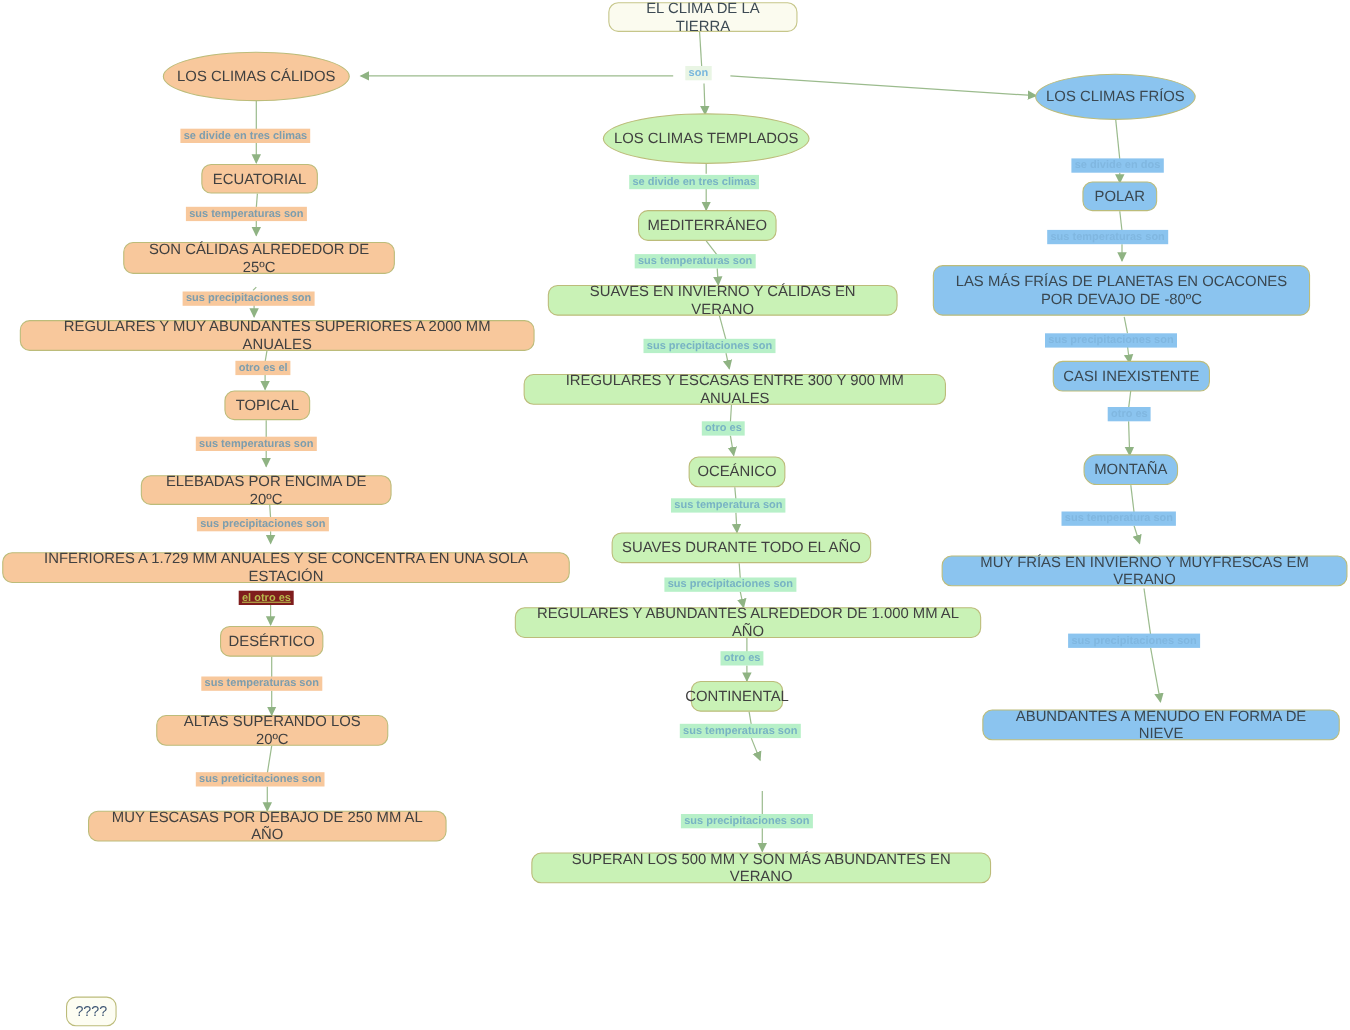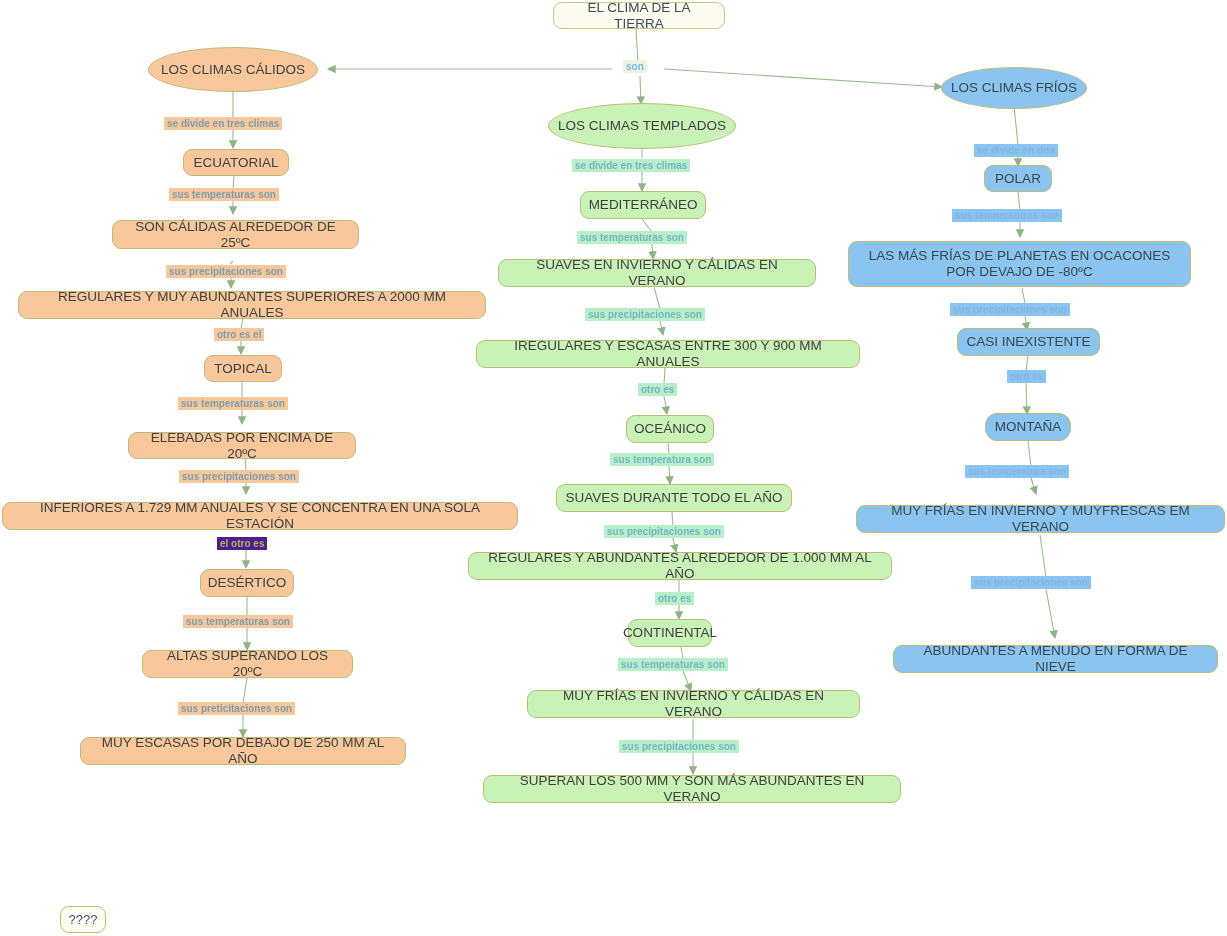--- a/index.html
+++ b/index.html
@@ -57,21 +57,21 @@
     font-size: 10px;
     font-weight: bold;
     line-height: 1.1;
     padding: 1px 3px;
     white-space: nowrap;
     z-index: 4;
   }
   .ll-warm  { background: #f8c89c; color: #7c9dae; }
   .ll-temp  { background: #b7f0c8; color: #78b3c4; }
   .ll-cold  { background: #8bc4ef; color: #80b7e0; }
-  .ll-yellow{ background: #4c1d95; color: #b7b74c; }
+  .ll-yellow{ background: #7f1d1d; color: #b7b74c; text-decoration: underline; }
   .ll-root  { background: #e9f5e4; color: #79b7dd; }
 </style>
 </head>
 <body>
 
 <div id="canvas">
 
   <svg id="edges" viewBox="0 0 1227 936">
     <defs>
       <marker id="ar" markerWidth="9" markerHeight="9" refX="7" refY="4.5" orient="auto">
@@ -207,21 +207,20 @@
   <div class="link-label ll-temp" style="left:604px; top:525px;">sus precipitaciones son</div>
 
   <div class="node temp" style="left:468px; top:552px; width:424px; height:28px;">REGULARES Y ABUNDANTES ALREDEDOR DE 1.000 MM AL AÑO</div>
 
   <div class="link-label ll-temp" style="left:655px; top:592px;">otro es</div>
 
   <div class="node temp" style="left:628px; top:619px; width:84px; height:28px;">CONTINENTAL</div>
 
   <div class="link-label ll-temp" style="left:618px; top:658px;">sus temperaturas son</div>
 
-  <div class="node temp" style="left:527px; top:690px; width:333px; height:28px;">MUY FRÍAS EN INVIERNO Y CÁLIDAS EN VERANO</div>
 
   <div class="link-label ll-temp" style="left:619px; top:740px;">sus precipitaciones son</div>
 
   <div class="node temp" style="left:483px; top:775px; width:418px; height:28px;">SUPERAN LOS 500 MM Y SON MÁS ABUNDANTES EN  VERANO</div>
 
   <div class="node cold oval" style="left:941px; top:67px; width:146px; height:42px;">LOS CLIMAS FRÍOS</div>
 
   <div class="link-label ll-cold" style="left:974px; top:144px;">se divide en dos</div>
 
   <div class="node cold" style="left:984px; top:165px; width:68px; height:27px;text-align:center;">POLAR</div>

